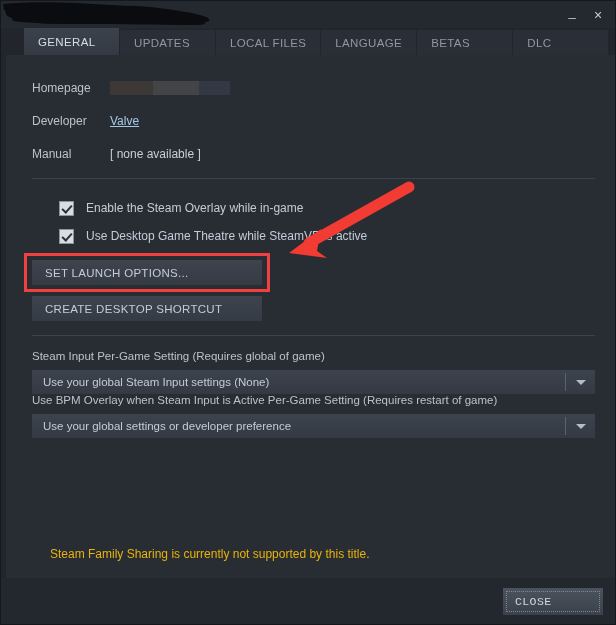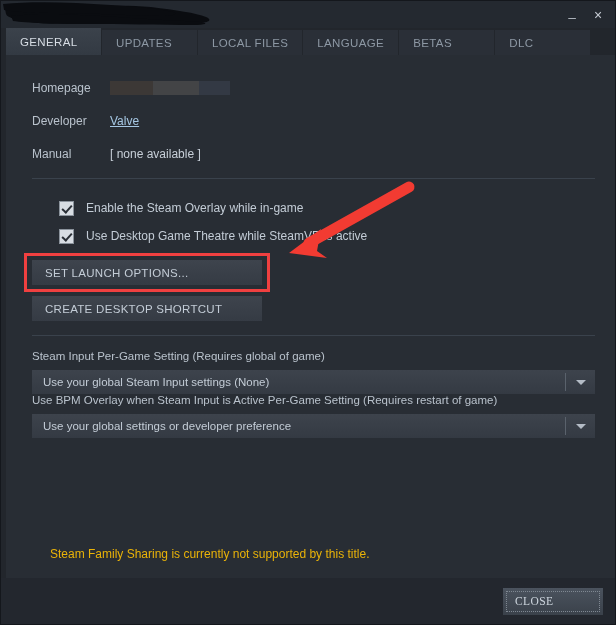--- a/index.html
+++ b/index.html
@@ -66,21 +66,21 @@
   .win-btn.minimize { font-size: 13px; padding-bottom: 6px; }
 
   
   .tabstrip {
     position: absolute;
     left: 0; top: 27px;
     width: 616px; height: 27px;
     background: #22262c;
     display: flex;
     align-items: flex-end;
-    padding-left: 5px;
+    padding-left: 23px;
   }
   .tab {
     height: 25px;
     min-width: 96px;
     padding: 0 14px;
     display: flex;
     align-items: center;
     font-size: 11.5px;
     letter-spacing: 0.35px;
     color: #8d98a4;
@@ -272,21 +272,21 @@
     background: linear-gradient(to bottom, #4b535e 0%, #3a414a 100%);
     border: none;
     color: #ced6de;
     font-size: 11.5px;
     letter-spacing: 0.4px;
     display: flex;
     align-items: center;
     padding-left: 12px;
     cursor: pointer;
     position: relative;
-    font-family: Liberation Serif, serif;
+    font-family: Liberation Mono, monospace;
   }
   .btn-close::after {
     content: "";
     position: absolute;
     left: 3px; top: 3px; right: 3px; bottom: 3px;
     border: 1px dotted #7f8892;
   }
 
   
   .arrow-svg {

